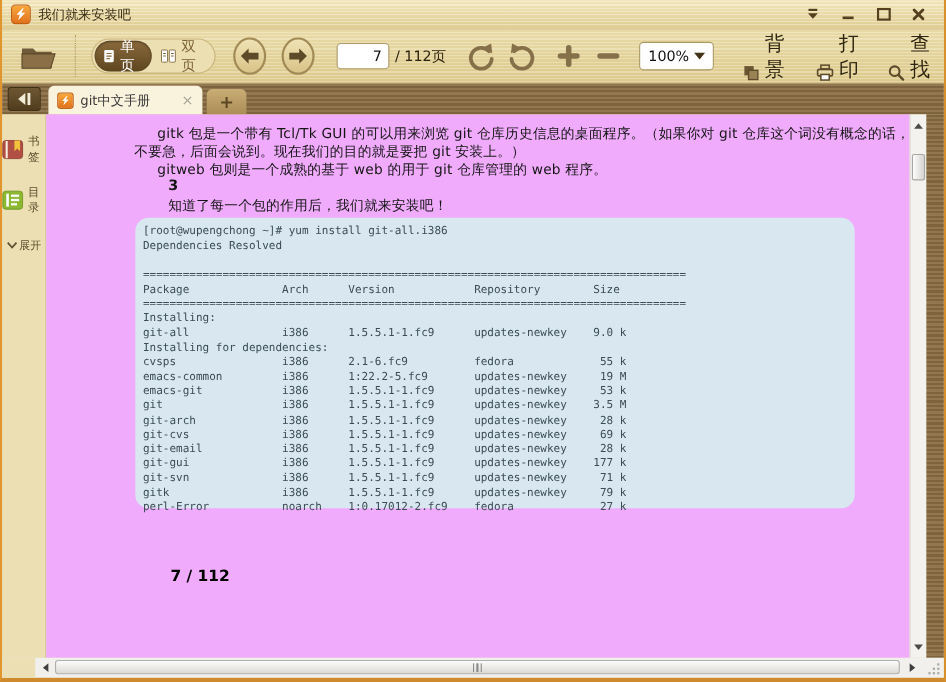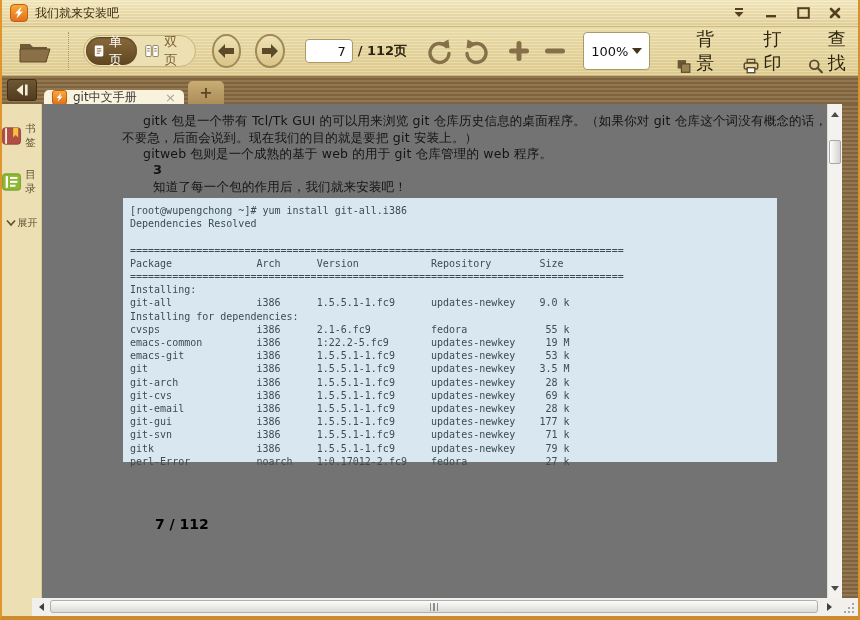--- a/index.html
+++ b/index.html
@@ -56,23 +56,23 @@
   .nav-circle {
     width:34px; height:34px; border-radius:50%;
     background:linear-gradient(#efe2b4,#d9c488);
     border:2px solid #a18a55; display:flex; align-items:center; justify-content:center;
   }
   .page-input {
     width:48px; height:24px; margin-left:20px; padding:0 6px 0 2px;
     border:1px solid #ab9a68; border-radius:4px; background:#fff;
     font-size:13px; text-align:right; color:#111; font-family:inherit;
   }
-  .page-total { font-size:13px; color:#2e2510; margin-left:5px; white-space:nowrap;font-weight:bold; }
+  .page-total { font-size:13px; color:#2e2510; margin-left:5px; white-space:nowrap; }
   .zoom-select {
-    width:76px; height:38px; margin-left:16px; padding:0 7px;
+    width:76px; height:26px; margin-left:16px; padding:0 7px;
     background:#fff; border:1px solid #ab9a68; border-radius:4px;
     display:flex; align-items:center; justify-content:space-between;
     font-size:13px; color:#111;
   }
   .caret-down { width:0; height:0; border-left:5px solid transparent; border-right:5px solid transparent; border-top:6px solid #43351a; }
   .tool-btn { display:flex; align-items:flex-end; gap:5px; font-size:18px; color:#2e2510; }.ml10{margin-left:10px}.ml12{margin-left:12px}.ml14{margin-left:14px}
   .ml16{margin-left:16px}.ml18{margin-left:18px}.ml26{margin-left:26px}
   
   .tabbar {
     position:absolute; left:0; top:76px; width:856px; height:28px;
@@ -80,21 +80,21 @@
       repeating-linear-gradient(0deg, rgba(0,0,0,.10) 0 2px, rgba(255,255,255,.06) 2px 4px),
       #8b6f46;
     display:flex; align-items:flex-end;
   }
   .collapse-btn {
     width:30px; height:22px; margin:0 7px 3px 5px; border-radius:3px;
     background:linear-gradient(#6e5733,#503c1d); border:1px solid #3f2f14;
     display:flex; align-items:center; justify-content:center;
   }
   .tab-active {
-    width:140px; height:14px; background:#f9f2dd; border-radius:5px 5px 0 0;
+    width:140px; height:26px; background:#f9f2dd; border-radius:5px 5px 0 0;
     display:flex; align-items:center; gap:6px; padding:0 8px;
   }
   .tab-icon {
     width:15px; height:15px; border-radius:3px;
     background:linear-gradient(#f7a93c,#e2711d); border:1px solid #c05f12;
     display:flex; align-items:center; justify-content:center; flex:0 0 auto;
   }
   .tab-title { font-size:12px; color:#3a3a3a; white-space:nowrap; overflow:hidden; }
   .tab-close { margin-left:auto; font-size:13px; color:#a9a198; line-height:1; }
   .tab-new {
@@ -105,25 +105,26 @@
   }
   
   .main { position:absolute; left:0; top:104px; width:856px; height:494px; display:flex; }
   .side-strip {
     width:40px; background:#ebdfb3; border-right:1px solid #d9ca96;
     display:flex; flex-direction:column; align-items:center;
   }
   .rail-item { margin-top:18px; display:flex; flex-direction:row; align-items:center; gap:3px; }
   .rail-label { font-size:10.5px; color:#5f5030; }
   .expand-item { margin-top:20px; display:flex; align-items:center; gap:2px; font-size:10px; color:#5f5030; }
-  .page-area { flex:1; background:#737373; position:relative; overflow:hidden; }
+  .page-area { flex:1; background:#f0abfc; position:relative; overflow:hidden; }
   .doc-line { position:absolute; font-size:12.5px; color:#141414; white-space:nowrap; letter-spacing:0.2px; }
   .terminal {
     position:absolute; left:81px; top:94px; width:654px; height:264px;
     background:#d9e8f0;
+    border-radius:12px;
   }
   .terminal pre {
     margin:0; padding:6px 0 0 7px;
     font-family:"DejaVu Sans Mono","Liberation Mono",monospace;
     font-size:10px; line-height:13.2px; color:#3c4c55;
   }
   .page-footer { position:absolute; left:113px; top:412px; font-size:14px; font-weight:bold; color:#000; }
   
   .vscroll { width:15px; background:#f3f2ef; border-left:1px solid #dedcd7; position:relative; }
   .vs-btn { position:absolute; left:0; width:14px; height:16px; display:flex; align-items:center; justify-content:center; }

